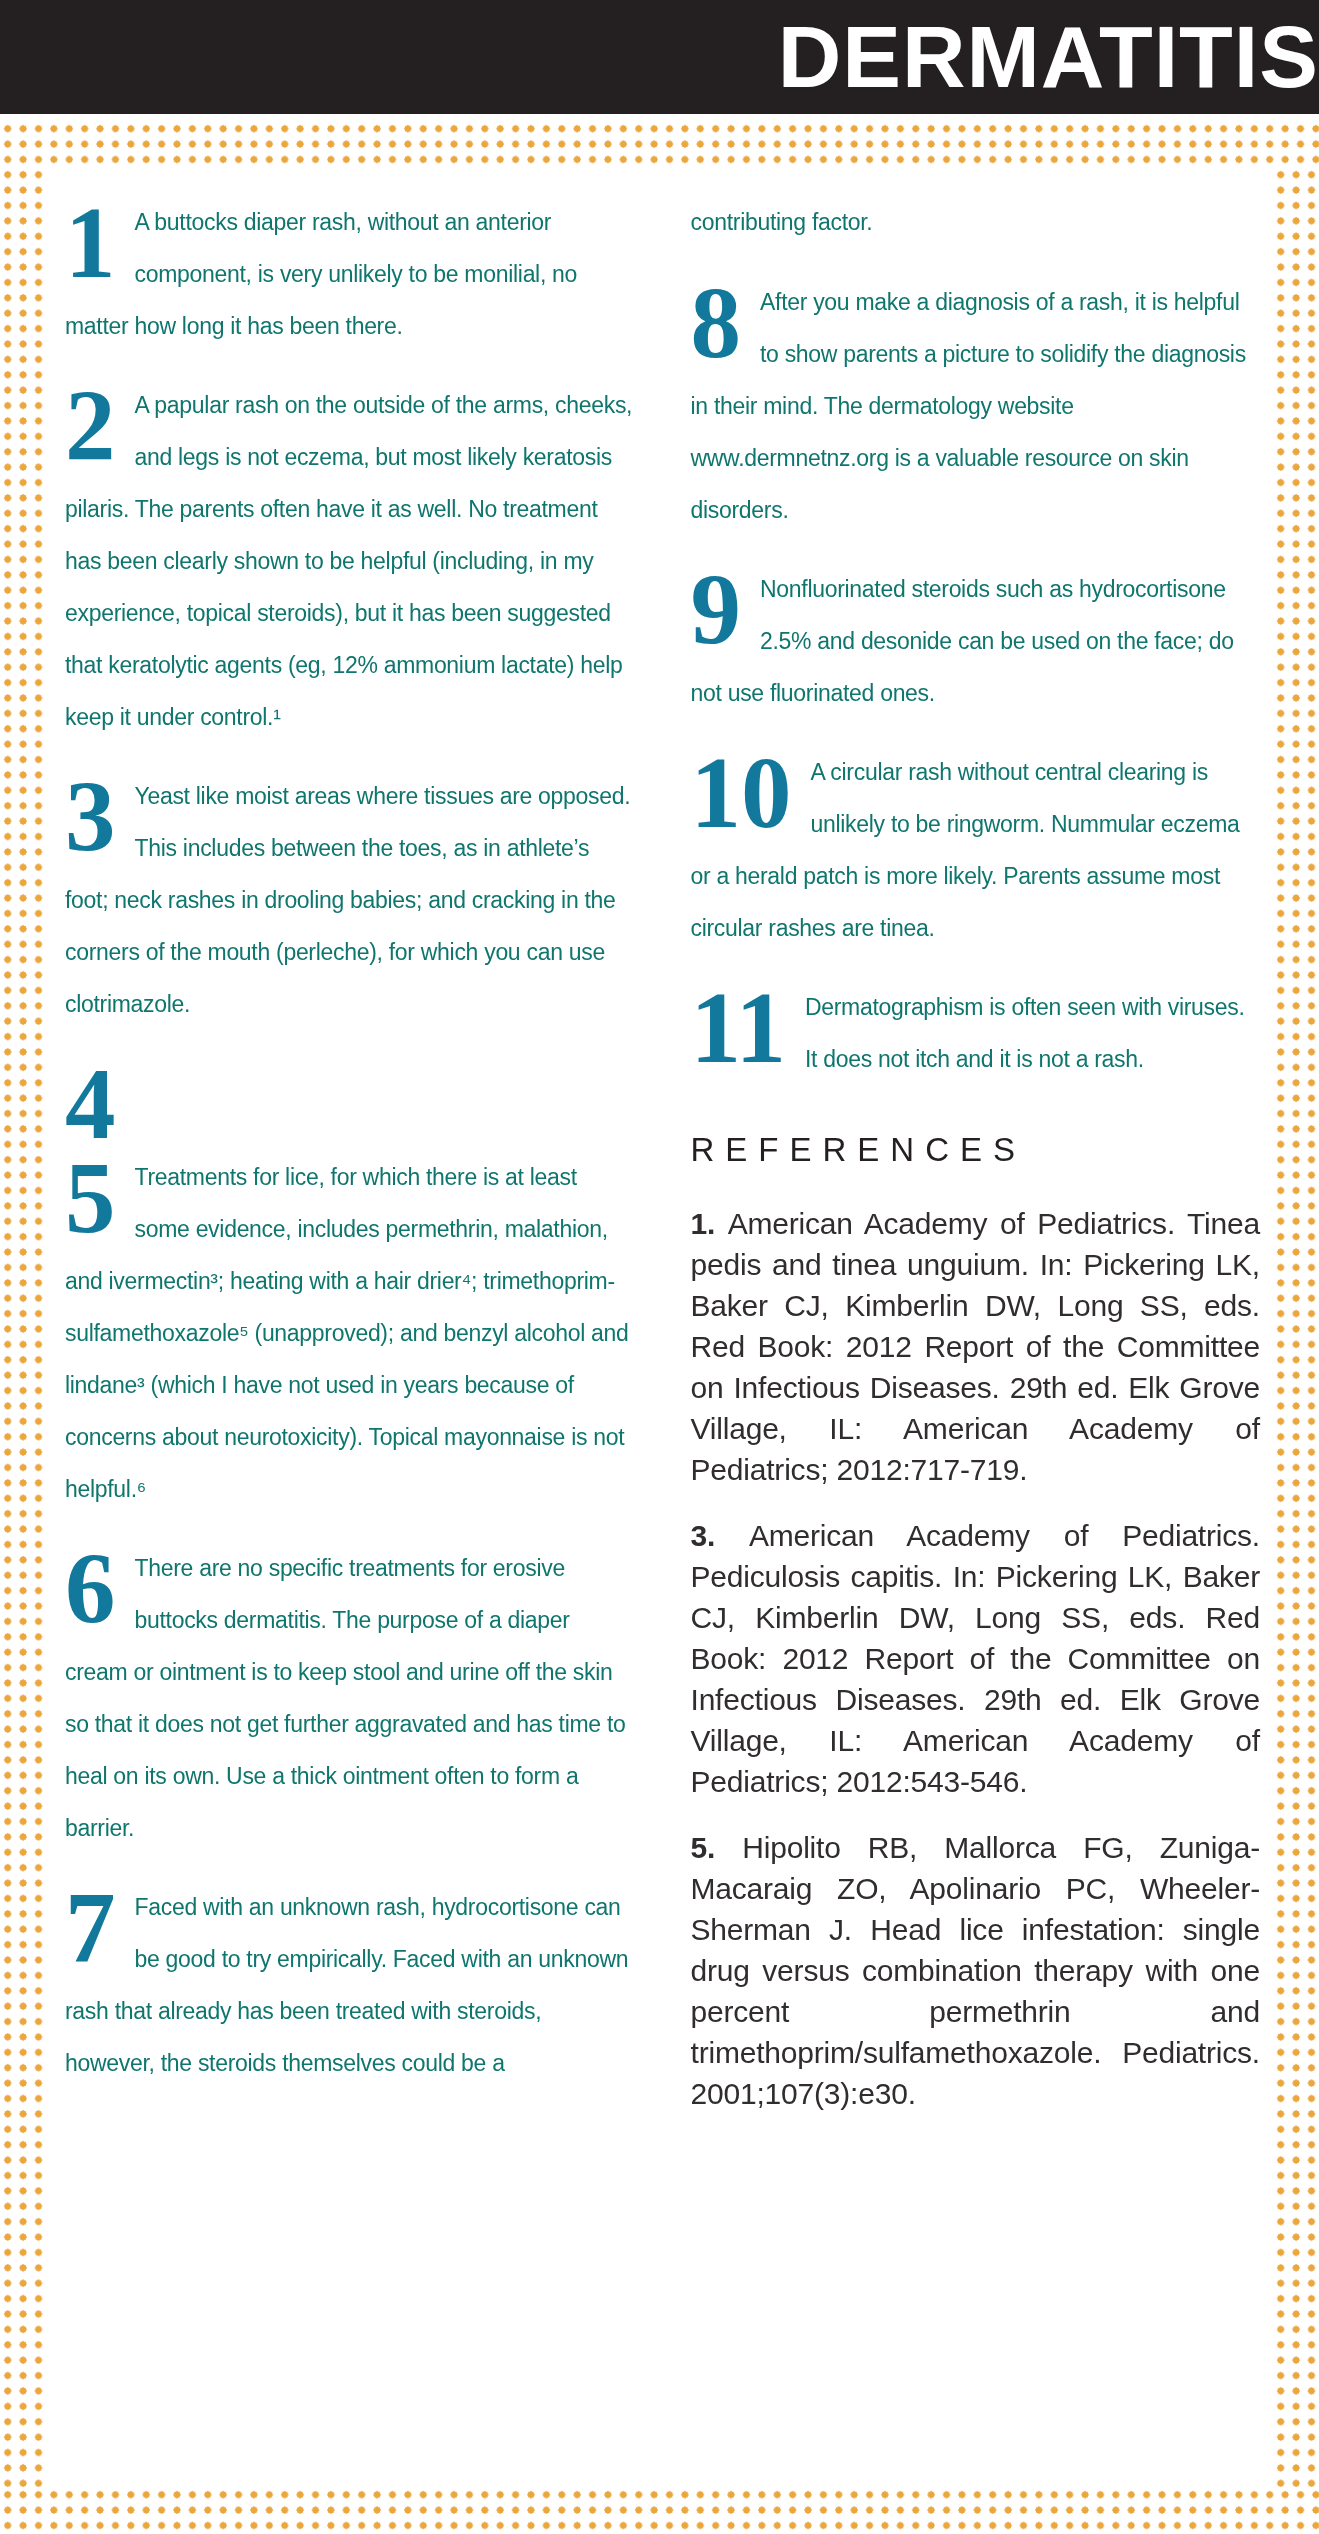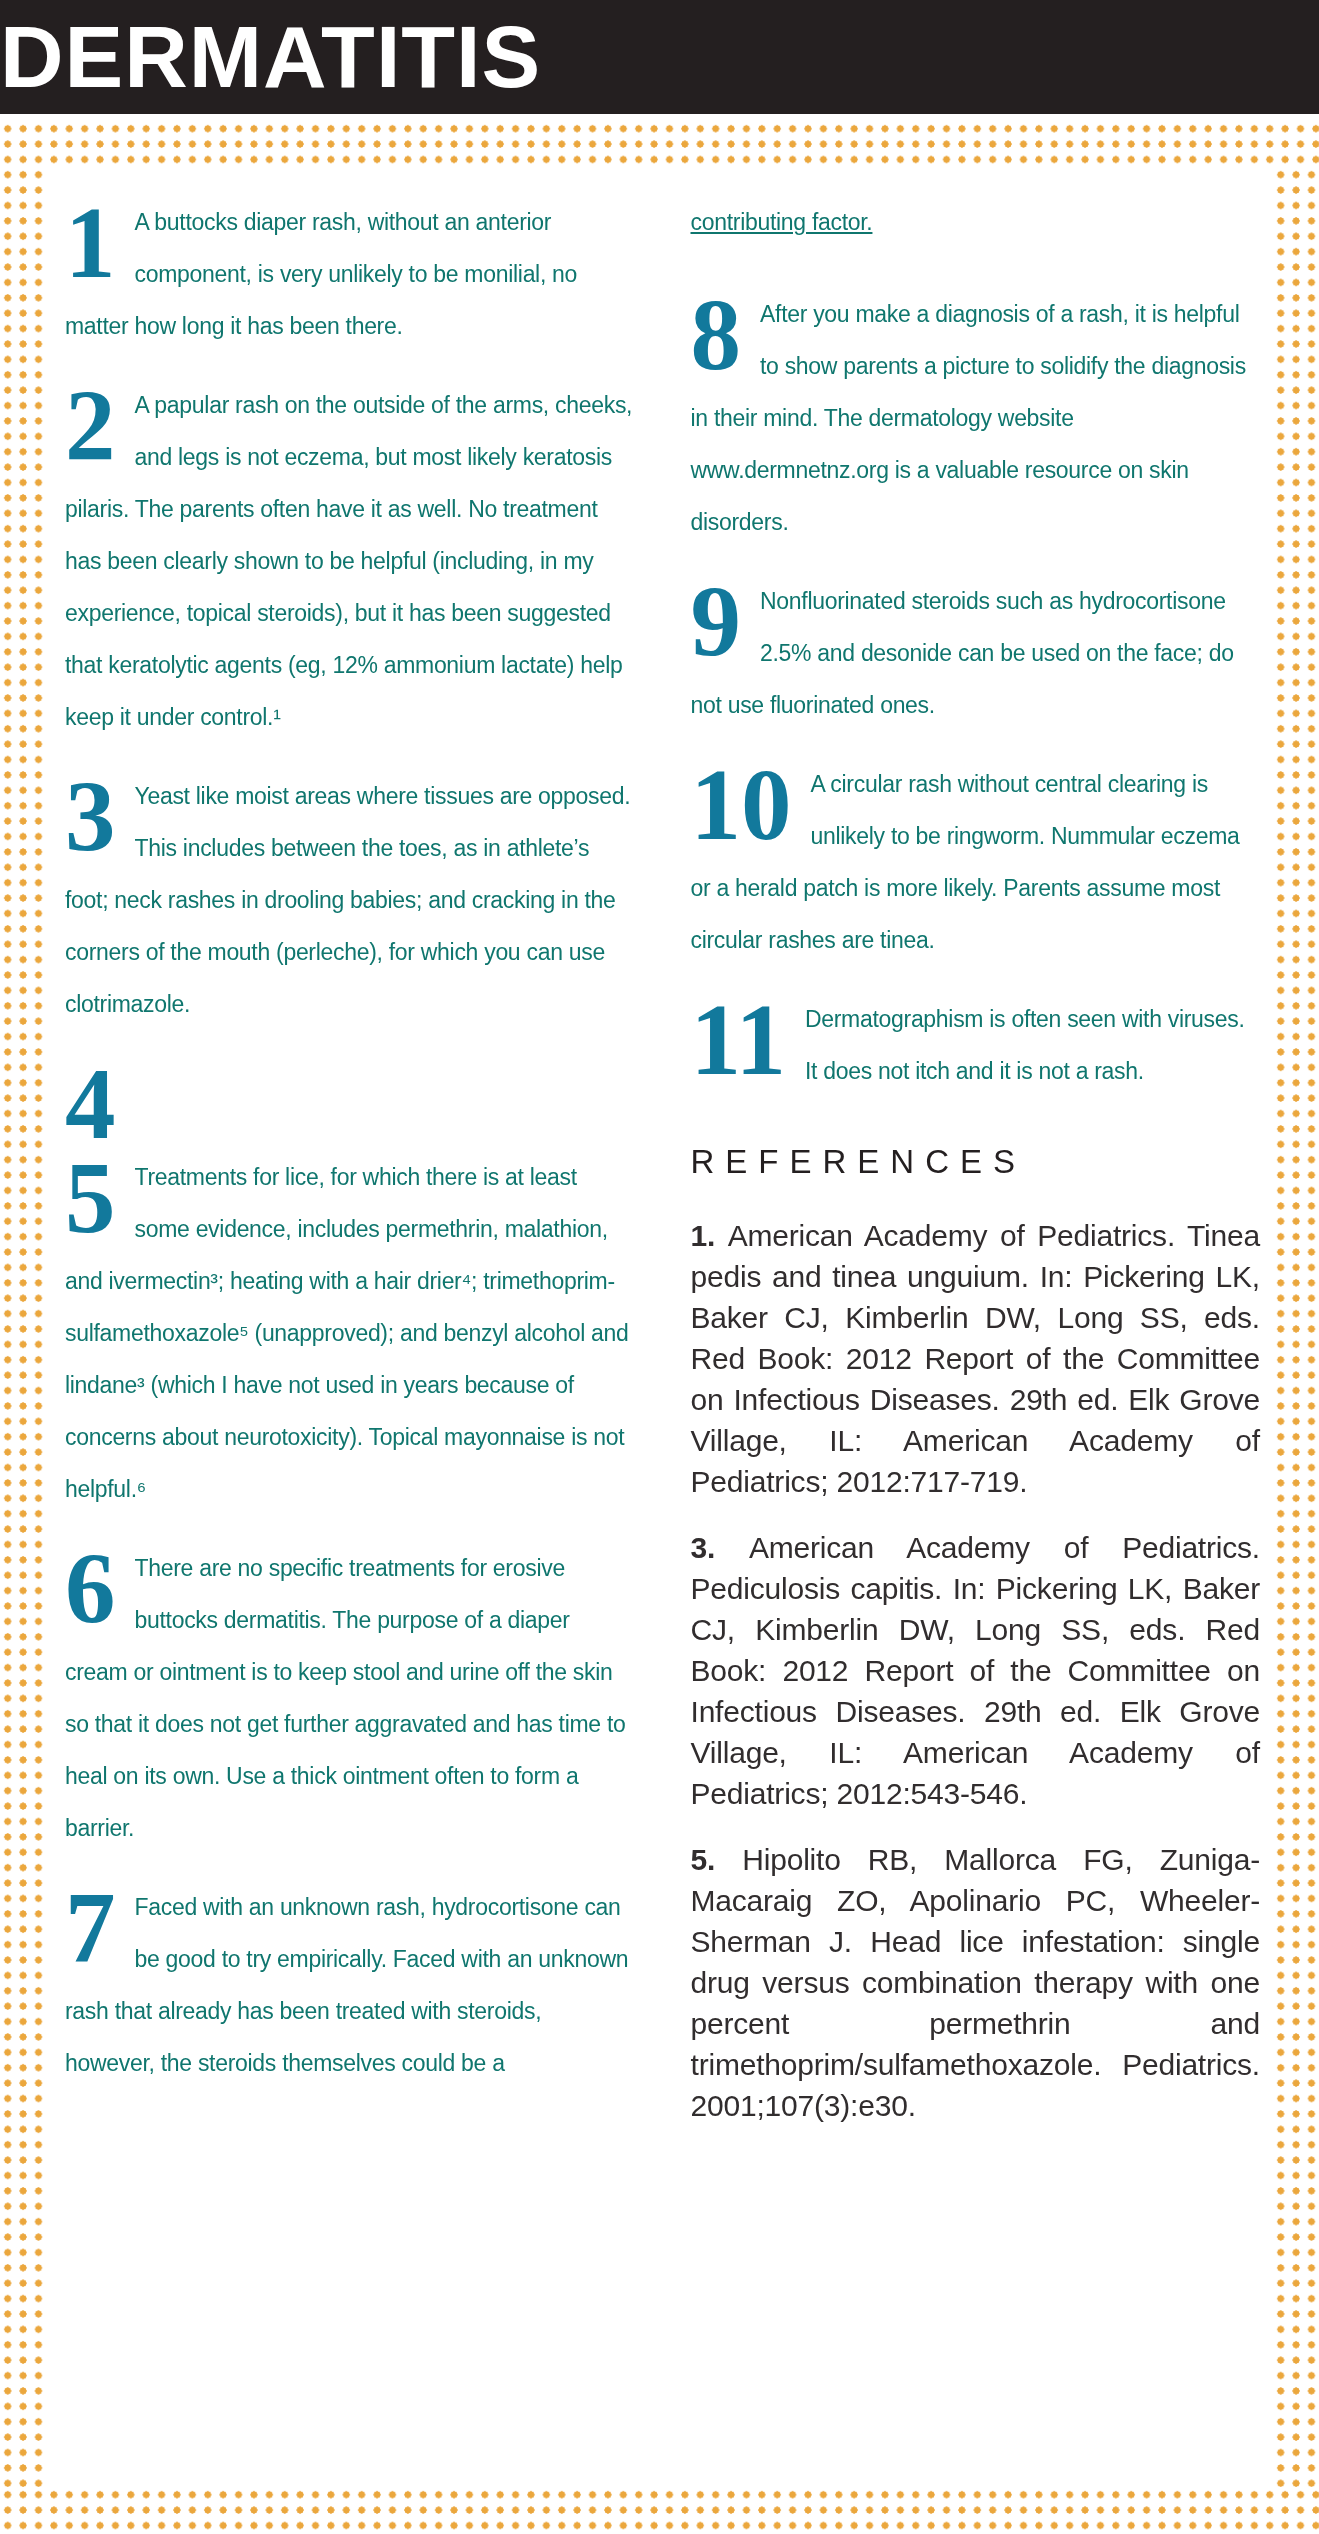--- a/index.html
+++ b/index.html
@@ -8,21 +8,21 @@
     position:relative;
     width:1319px;height:2534px;
     background:#ffffff;
     overflow:hidden;
     font-family:"Liberation Sans","DejaVu Sans",sans-serif;
   }
   
   #title-bar{
     position:absolute;left:0;top:0;width:1319px;height:114px;
     background:#241f20;
-    display:flex;align-items:center;justify-content:flex-start;
+    display:flex;align-items:center;justify-content:flex-end;
   }
   #page-title{
     margin:0;
     color:#ffffff;
     font-size:88px;
     font-weight:700;
     letter-spacing:1px;
     line-height:114px;
     white-space:nowrap;
   }
@@ -53,21 +53,21 @@
     font-size:101px;
     line-height:86px;
     margin:4px 19px 4px 0;
   }
   .tip-text,.cont{
     font-size:23px;
     line-height:52px;
     letter-spacing:-0.3px;
     color:#0f766e;
   }
-  .cont{display:block;margin:0 0 40px 0;text-decoration:underline;}
+  .cont{display:block;margin:0 0 28px 0;}
   
   #references-heading{
     margin:46px 0 34px 0;
     font-size:33px;
     font-weight:400;
     letter-spacing:11px;
     color:#241f20;
   }
   .ref{
     font-size:30px;

